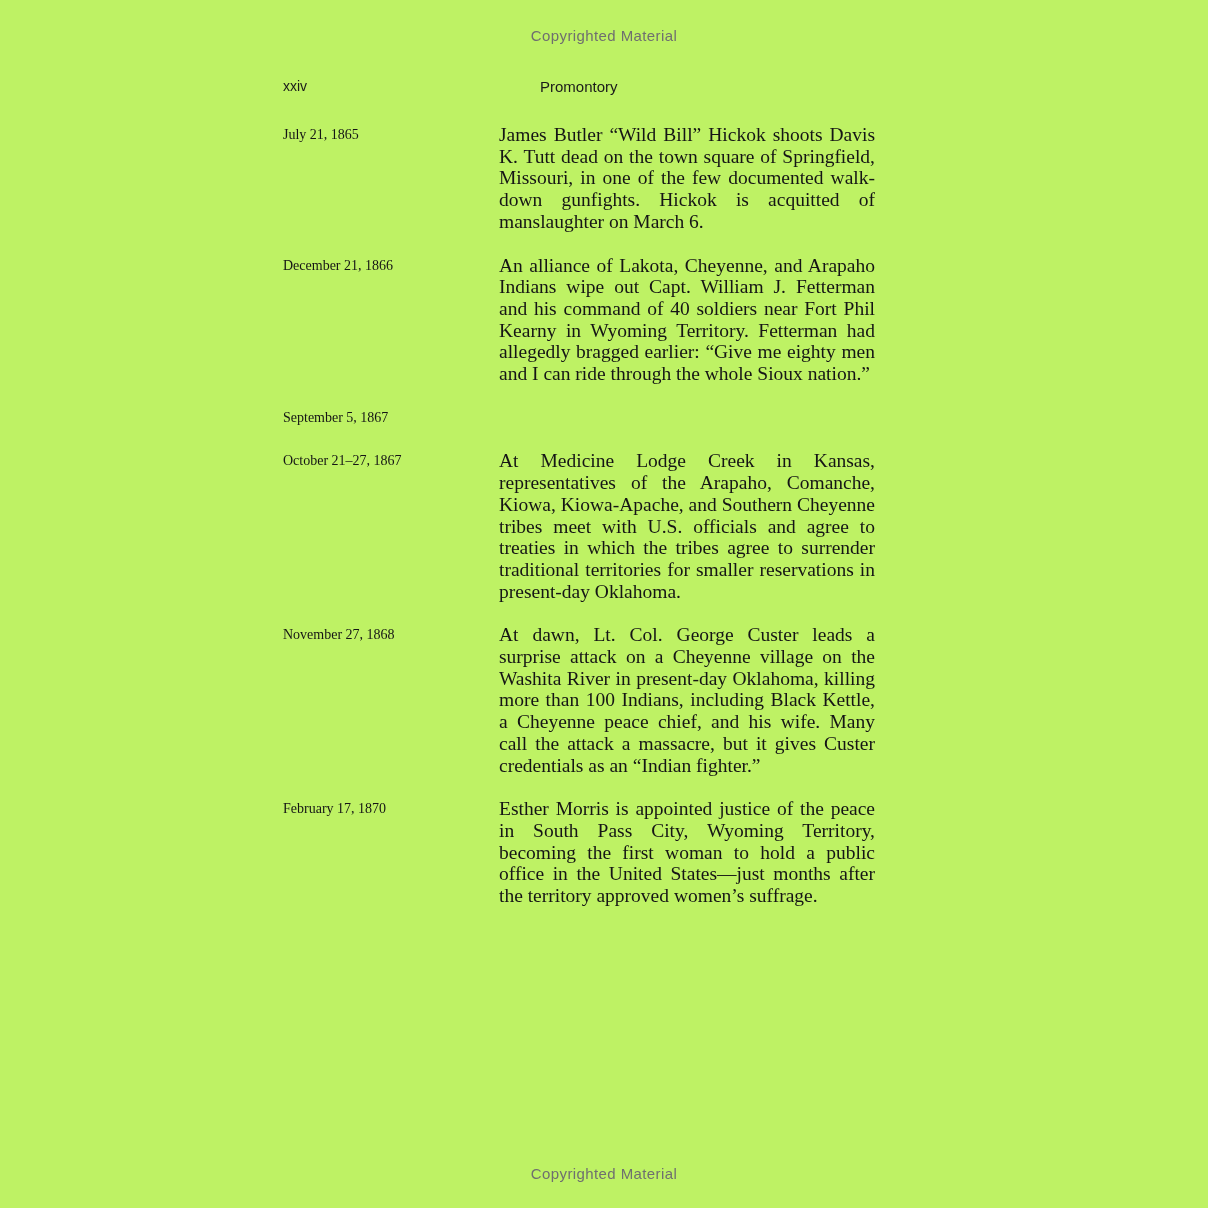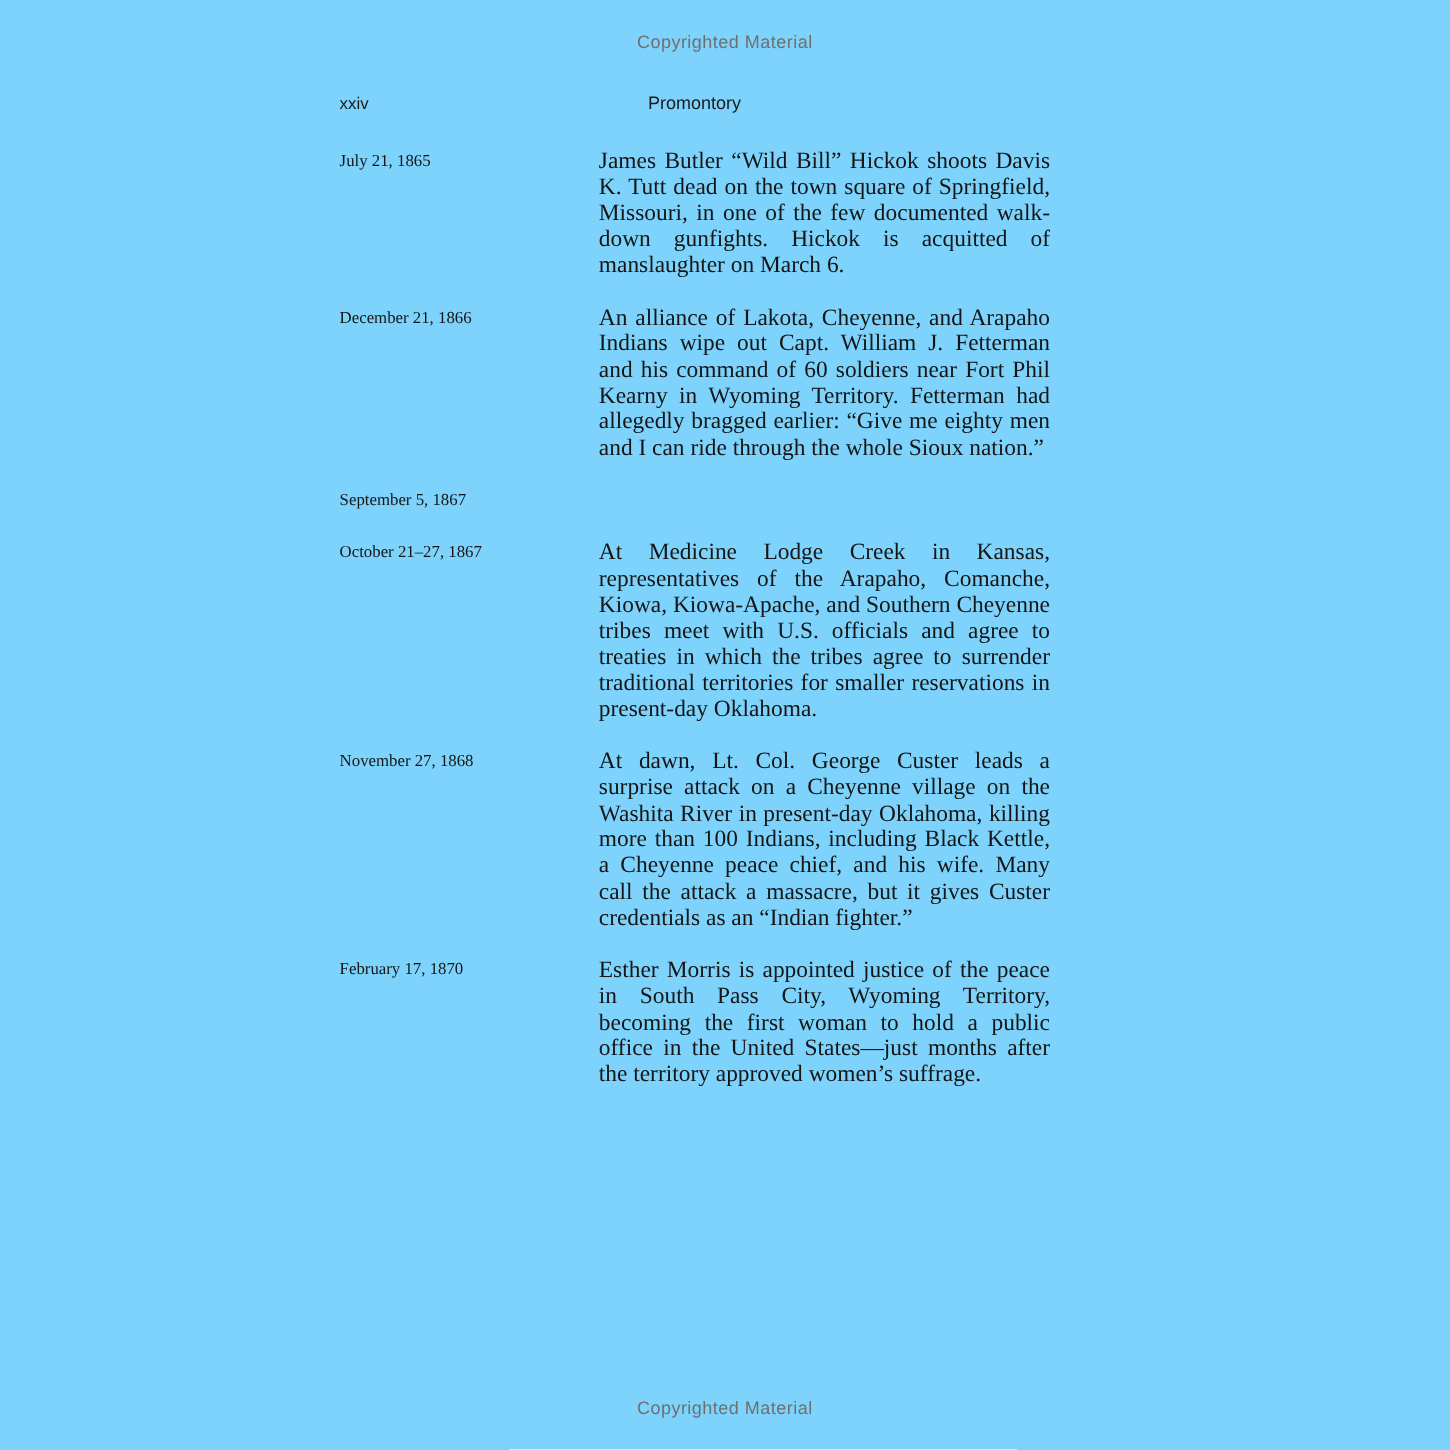--- a/index.html
+++ b/index.html
@@ -4,21 +4,21 @@
 <style>
   html, body {
     margin: 0;
     padding: 0;
     background: #ffffff;
   }
   .page {
     position: relative;
     width: 1208px;
     height: 1208px;
-    background: #7dd3fc;
+    background: #bef264;
     font-family: "Liberation Serif", serif;
     color: #1a1a1a;
     overflow: hidden;
   }
   .watermark {
     position: absolute;
     left: 0;
     right: 0;
     text-align: center;
     font-family: "Liberation Sans", sans-serif;
@@ -97,21 +97,21 @@
 
   <div class="entries">
 
     <div class="entry">
       <div class="entry-date">July 21, 1865</div>
       <div class="entry-text">James Butler “Wild Bill” Hickok shoots Davis K. Tutt dead on the town square of Springfield, Missouri, in one of the few documented walk-down gunfights. Hickok is acquitted of manslaughter on March 6.</div>
     </div>
 
     <div class="entry">
       <div class="entry-date">December 21, 1866</div>
-      <div class="entry-text">An alliance of Lakota, Cheyenne, and Arapaho Indians wipe out Capt. William J. Fetterman and his command of 60 soldiers near Fort Phil Kearny in Wyoming Territory. Fetterman had allegedly bragged earlier: “Give me eighty men and I can ride through the whole Sioux nation.”</div>
+      <div class="entry-text">An alliance of Lakota, Cheyenne, and Arapaho Indians wipe out Capt. William J. Fetterman and his command of 40 soldiers near Fort Phil Kearny in Wyoming Territory. Fetterman had allegedly bragged earlier: “Give me eighty men and I can ride through the whole Sioux nation.”</div>
     </div>
 
     <div class="entry">
       <div class="entry-date">September 5, 1867</div>
     </div>
 
     <div class="entry">
       <div class="entry-date">October 21–27, 1867</div>
       <div class="entry-text">At Medicine Lodge Creek in Kansas, representatives of the Arapaho, Comanche, Kiowa, Kiowa-Apache, and Southern Cheyenne tribes meet with U.S. officials and agree to treaties in which the tribes agree to surrender traditional territories for smaller reservations in present-day Oklahoma.</div>
     </div>

